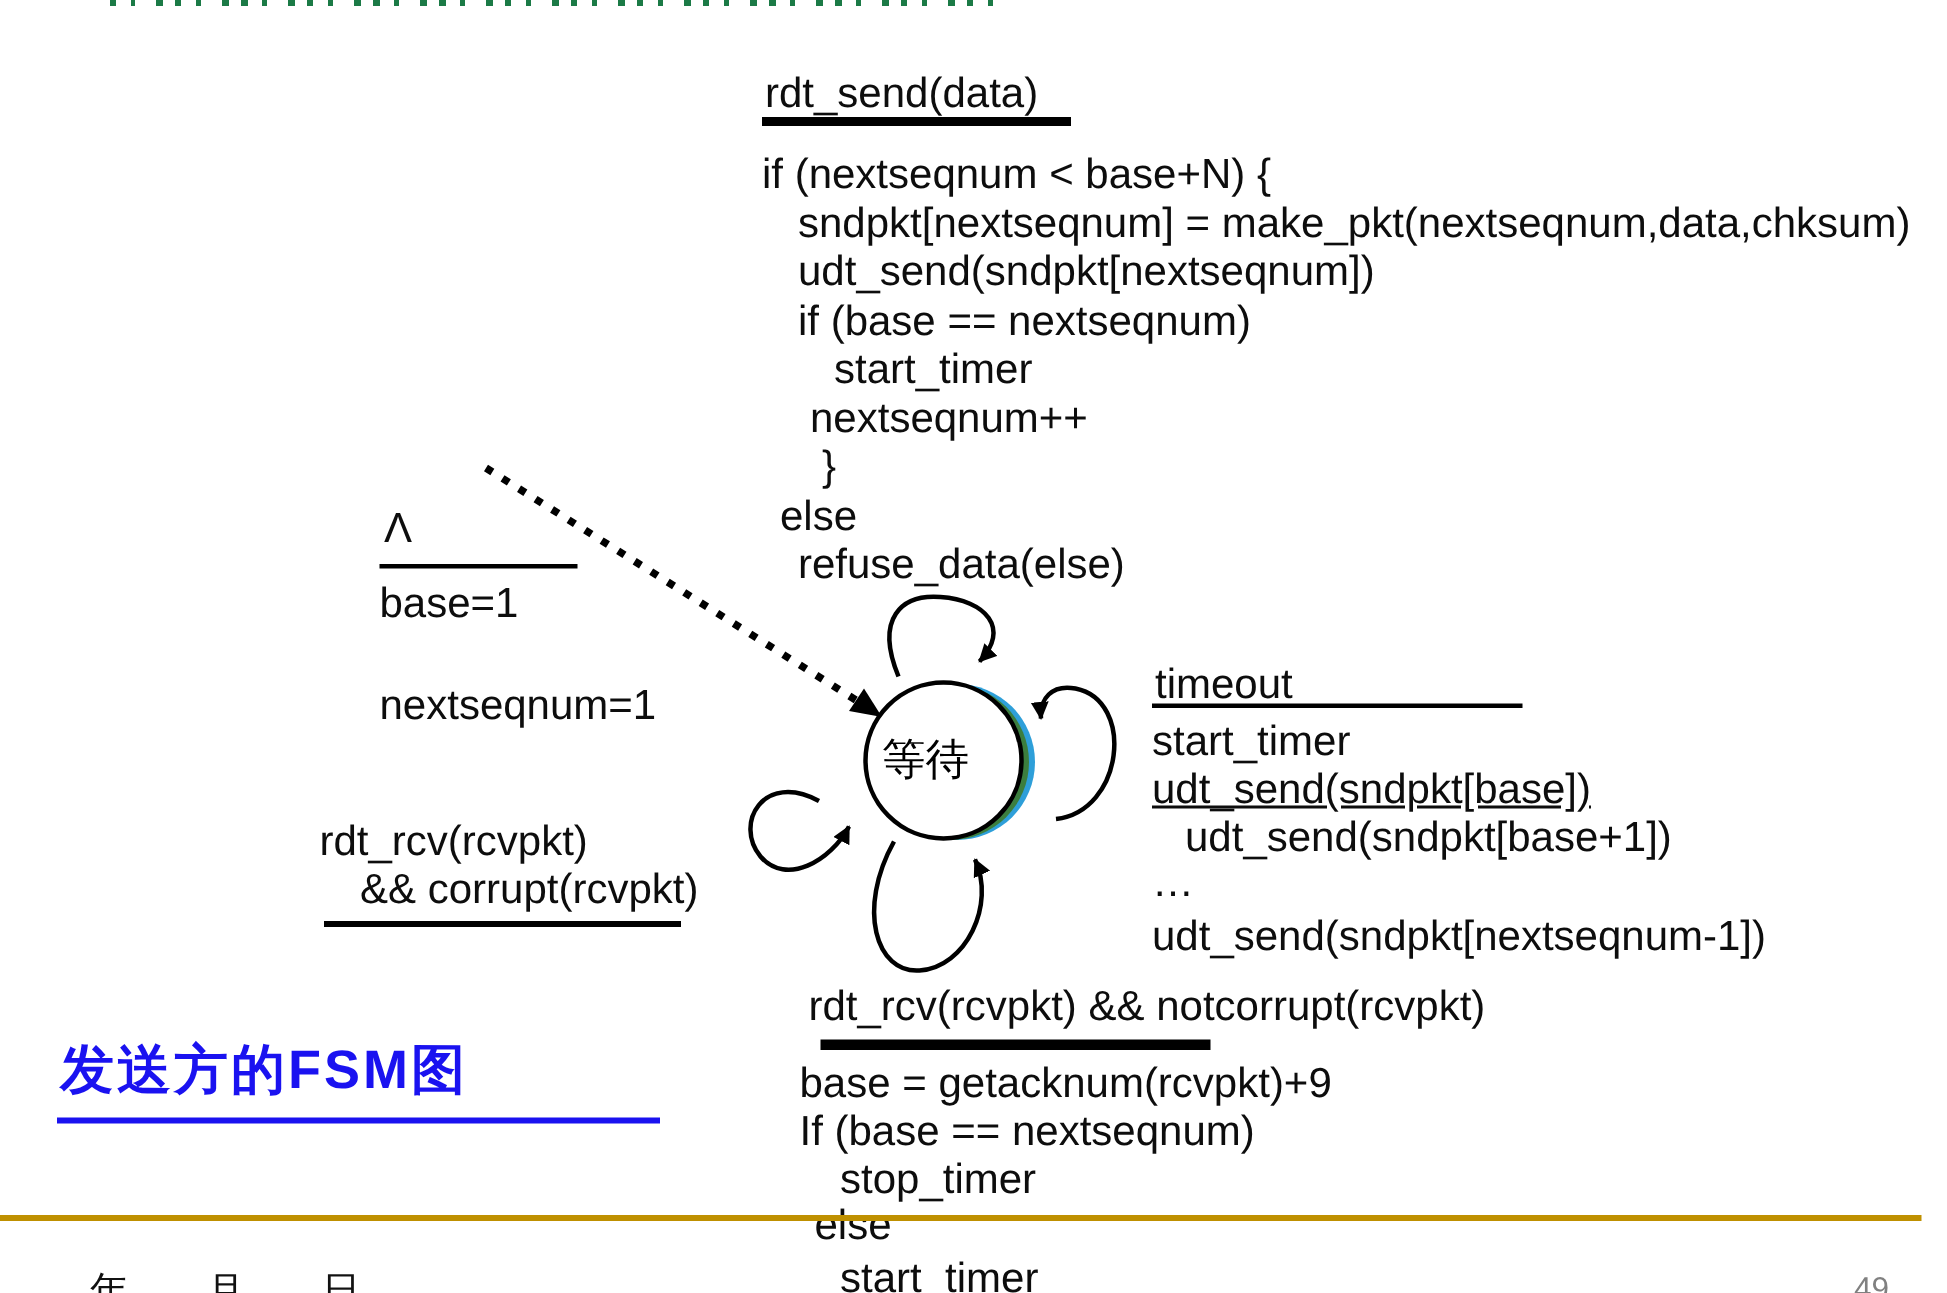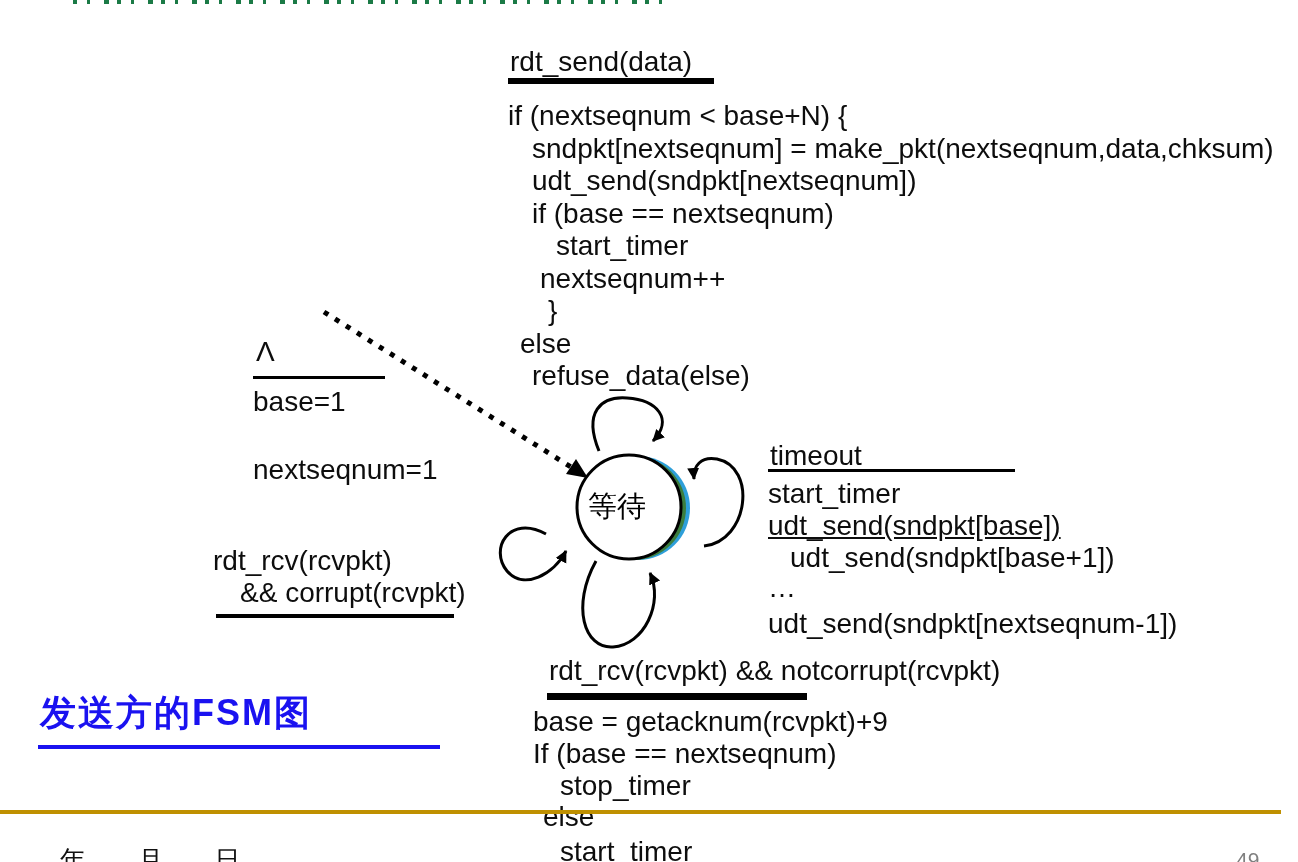--- a/index.html
+++ b/index.html
@@ -94,21 +94,21 @@
 <div class="ul" style="left:216px;top:614px;width:238px;height:4px;"></div>
 
 <div class="t" style="left:770px;top:440px;">timeout</div>
 <div class="ul" style="left:768px;top:469px;width:247px;height:3px;"></div>
 <div class="t" style="left:768px;top:478px;">start_timer</div>
 <div class="t" style="left:768px;top:510px;text-decoration:underline;">udt_send(sndpkt[base])</div>
 <div class="t" style="left:768px;top:542px;margin-left:22px;">udt_send(sndpkt[base+1])</div>
 <div class="t" style="left:768px;top:572px;">…</div>
 <div class="t" style="left:768px;top:608px;">udt_send(sndpkt[nextseqnum-1])</div>
 
-<div class="t" style="left:539px;top:655px;margin-left:10px;">rdt_rcv(rcvpkt) &amp;&amp; notcorrupt(rcvpkt)</div>
+<div class="t" style="left:539px;top:655px;">rdt_rcv(rcvpkt) &amp;&amp; notcorrupt(rcvpkt)</div>
 <div class="ul" style="left:547px;top:693px;width:260px;height:7px;"></div>
 <div class="t" style="left:533px;top:706px;">base = getacknum(rcvpkt)+9</div>
 <div class="t" style="left:533px;top:738px;">If (base == nextseqnum)</div>
 <div class="t" style="left:560px;top:770px;">stop_timer</div>
 <div class="t" style="left:543px;top:801px;">else</div>
 <div class="t" style="left:560px;top:836px;">start_timer</div>
 
 <div class="t caption" style="left:40px;top:692px;">发送方的FSM图</div>
 <div class="ul caption-ul" style="left:38px;top:745px;width:402px;height:4px;"></div>
 

